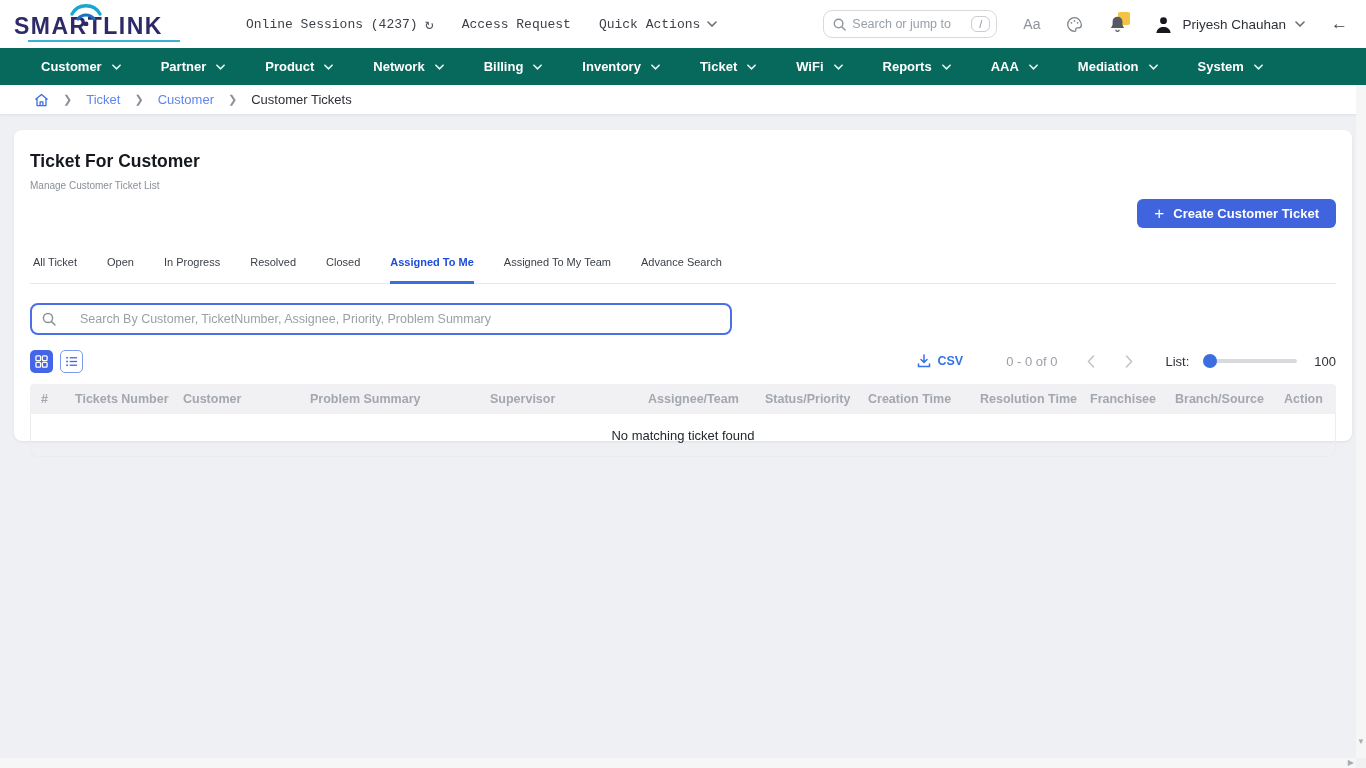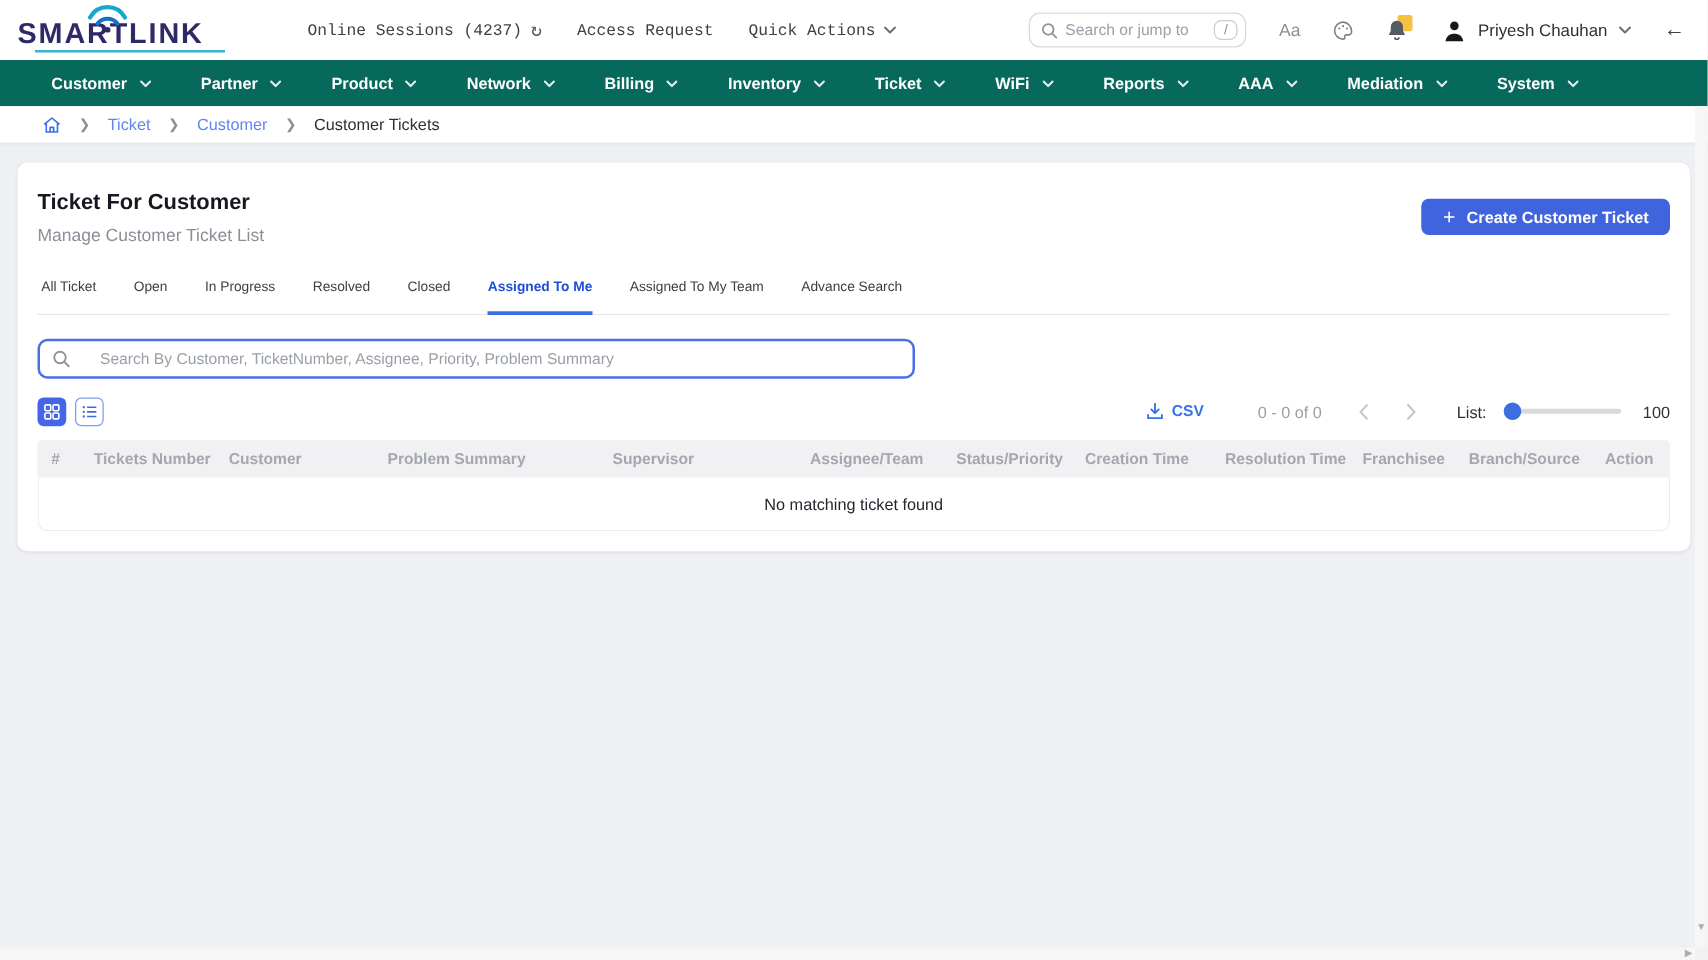--- a/index.html
+++ b/index.html
@@ -44,23 +44,23 @@
   .crumbbar { position:absolute; left:0; top:85px; width:1366px; height:30px; background:#ffffff;
     display:flex; align-items:center; padding-left:34px; gap:14px; font-size:13px;
     border-bottom:1px solid #e3e5e8; box-shadow:0 1px 2px rgba(0,0,0,.04); }
   .crumb-link { color:#5f86f0; cursor:pointer; }
   .crumb-sep { color:#8b9098; font-size:11px; }
   .crumb-current { color:#2c3036; }
 
   
   .card { position:absolute; left:14px; top:130px; width:1338px; height:311px; background:#fff;
     border-radius:8px; box-shadow:0 1px 3px rgba(20,25,40,.07); padding:0 16px; }
-  .card-head { display:flex; align-items:flex-start; padding-top:21px; }
+  .card-head { display:flex; align-items:flex-start; padding-top:21px;flex-direction:column; }
   .page-title { font-size:17.5px; font-weight:bold; color:#15181e; }
-  .page-sub { font-size:14px; color:#8a8f98; margin-top:8px; }
+  .page-sub { font-size:10px; color:#8a8f98; margin-top:8px; }
   .create-btn { margin-left:auto; margin-top:8px; background:#4064de; color:#fff; border:0; border-radius:6px;
     height:29px; padding:0 17px; font-size:13px; font-weight:bold; display:flex; align-items:center; gap:9px;
     cursor:pointer; font-family:"Liberation Sans",sans-serif; }
   .create-plus { font-size:17px; font-weight:normal; line-height:1; }
 
   .tabs { display:flex; gap:30px; margin-top:22px; border-bottom:1px solid #e6e8ea; padding-left:3px; }
   .tab { font-size:11px; color:#3a3f47; padding:6px 0 13px; cursor:pointer; border-bottom:3px solid transparent;
     margin-bottom:-1px; white-space:nowrap; }
   .tab.active { color:#1d4ed8; font-weight:bold; border-bottom-color:#3b6fe0; }
 

